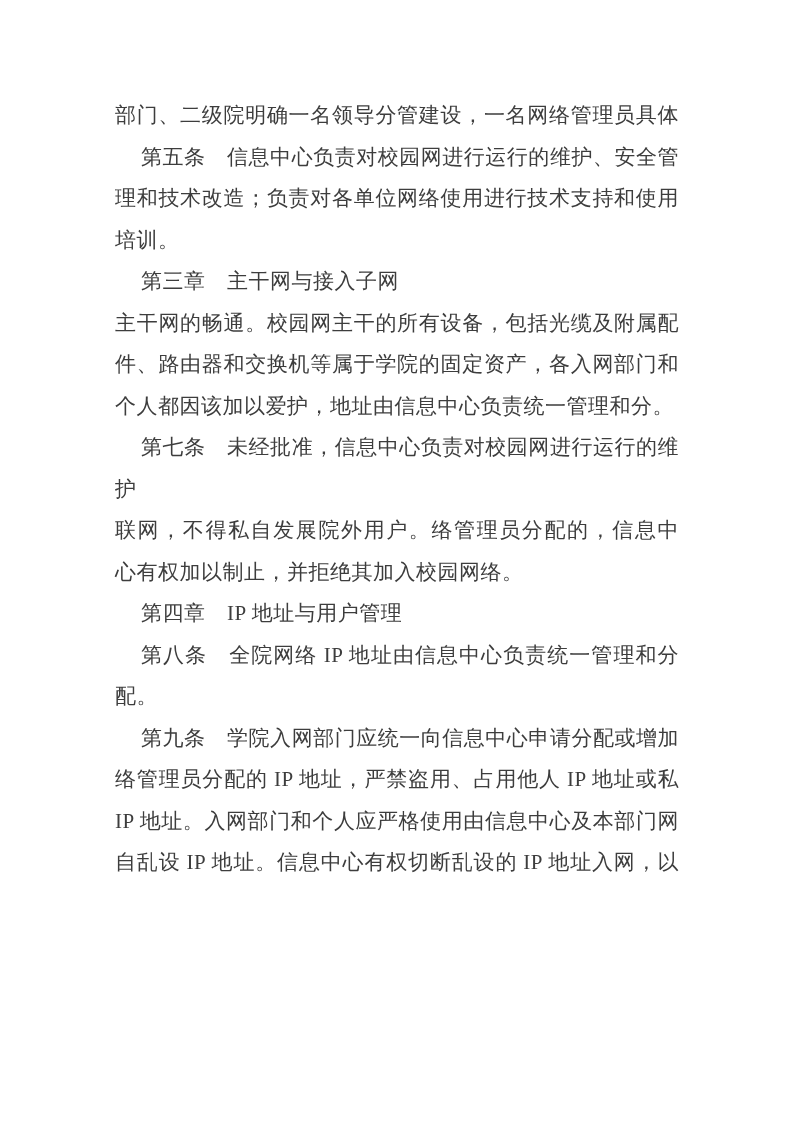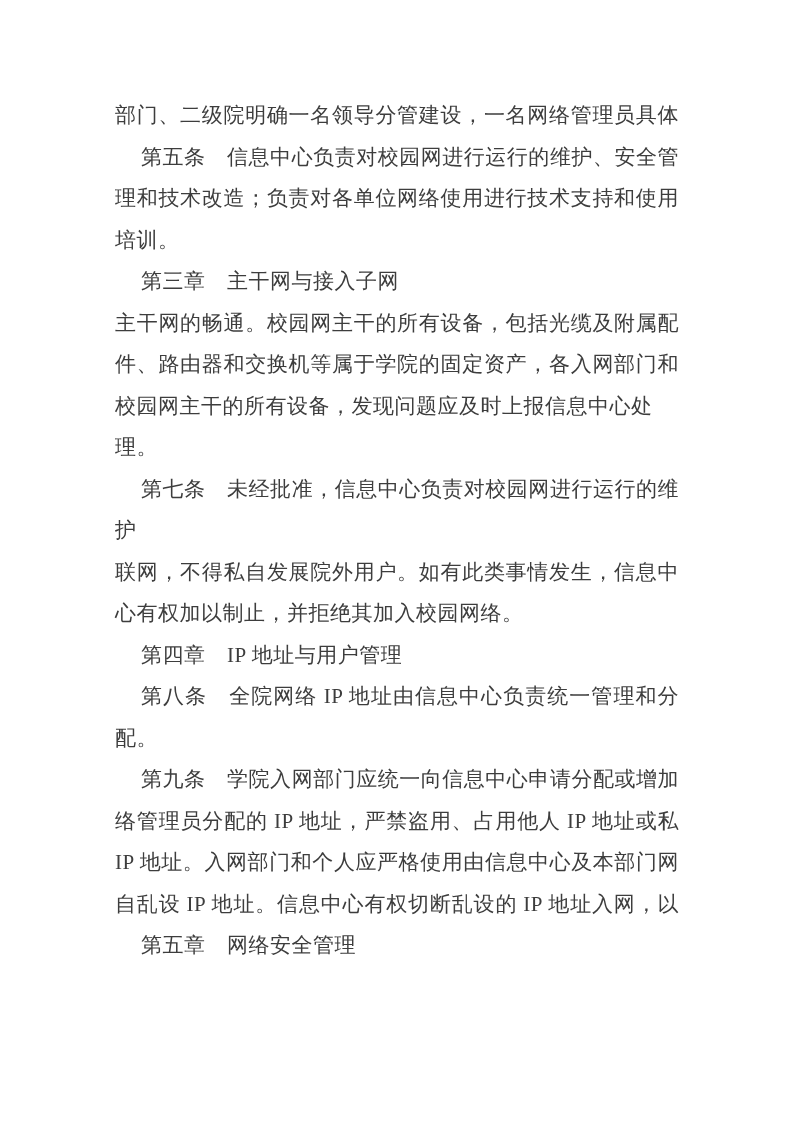--- a/index.html
+++ b/index.html
@@ -52,26 +52,25 @@
 
 <div class="page">
   <div class="textblock">
     <div class="line j">部门、二级院明确一名领导分管建设，一名网络管理员具体</div>
     <div class="line in j">第五条　信息中心负责对校园网进行运行的维护、安全管</div>
     <div class="line j">理和技术改造；负责对各单位网络使用进行技术支持和使用</div>
     <div class="line">培训。</div>
     <div class="line in">第三章　主干网与接入子网</div>
     <div class="line j">主干网的畅通。校园网主干的所有设备，包括光缆及附属配</div>
     <div class="line j">件、路由器和交换机等属于学院的固定资产，各入网部门和</div>
-    <div class="line">校园网主干的所有设备，发现问题应及时上报信息中心处理。</div>
+    <div class="line">个人都因该加以爱护，地址由信息中心负责统一管理和分。</div>
     <div class="line in j">第七条　未经批准，信息中心负责对校园网进行运行的维护</div>
-    <div class="line j">联网，不得私自发展院外用户。如有此类事情发生，信息中</div>
+    <div class="line j">联网，不得私自发展院外用户。络管理员分配的，信息中</div>
     <div class="line">心有权加以制止，并拒绝其加入校园网络。</div>
     <div class="line in">第四章　IP 地址与用户管理</div>
     <div class="line in j">第八条　全院网络 IP 地址由信息中心负责统一管理和分</div>
     <div class="line">配。</div>
     <div class="line in j">第九条　学院入网部门应统一向信息中心申请分配或增加</div>
     <div class="line j">络管理员分配的 IP 地址，严禁盗用、占用他人 IP 地址或私</div>
     <div class="line j">IP 地址。入网部门和个人应严格使用由信息中心及本部门网</div>
     <div class="line j">自乱设 IP 地址。信息中心有权切断乱设的 IP 地址入网，以</div>
-    <div class="line in">第五章　网络安全管理</div>
   </div>
 </div>
 
 </body></html>

